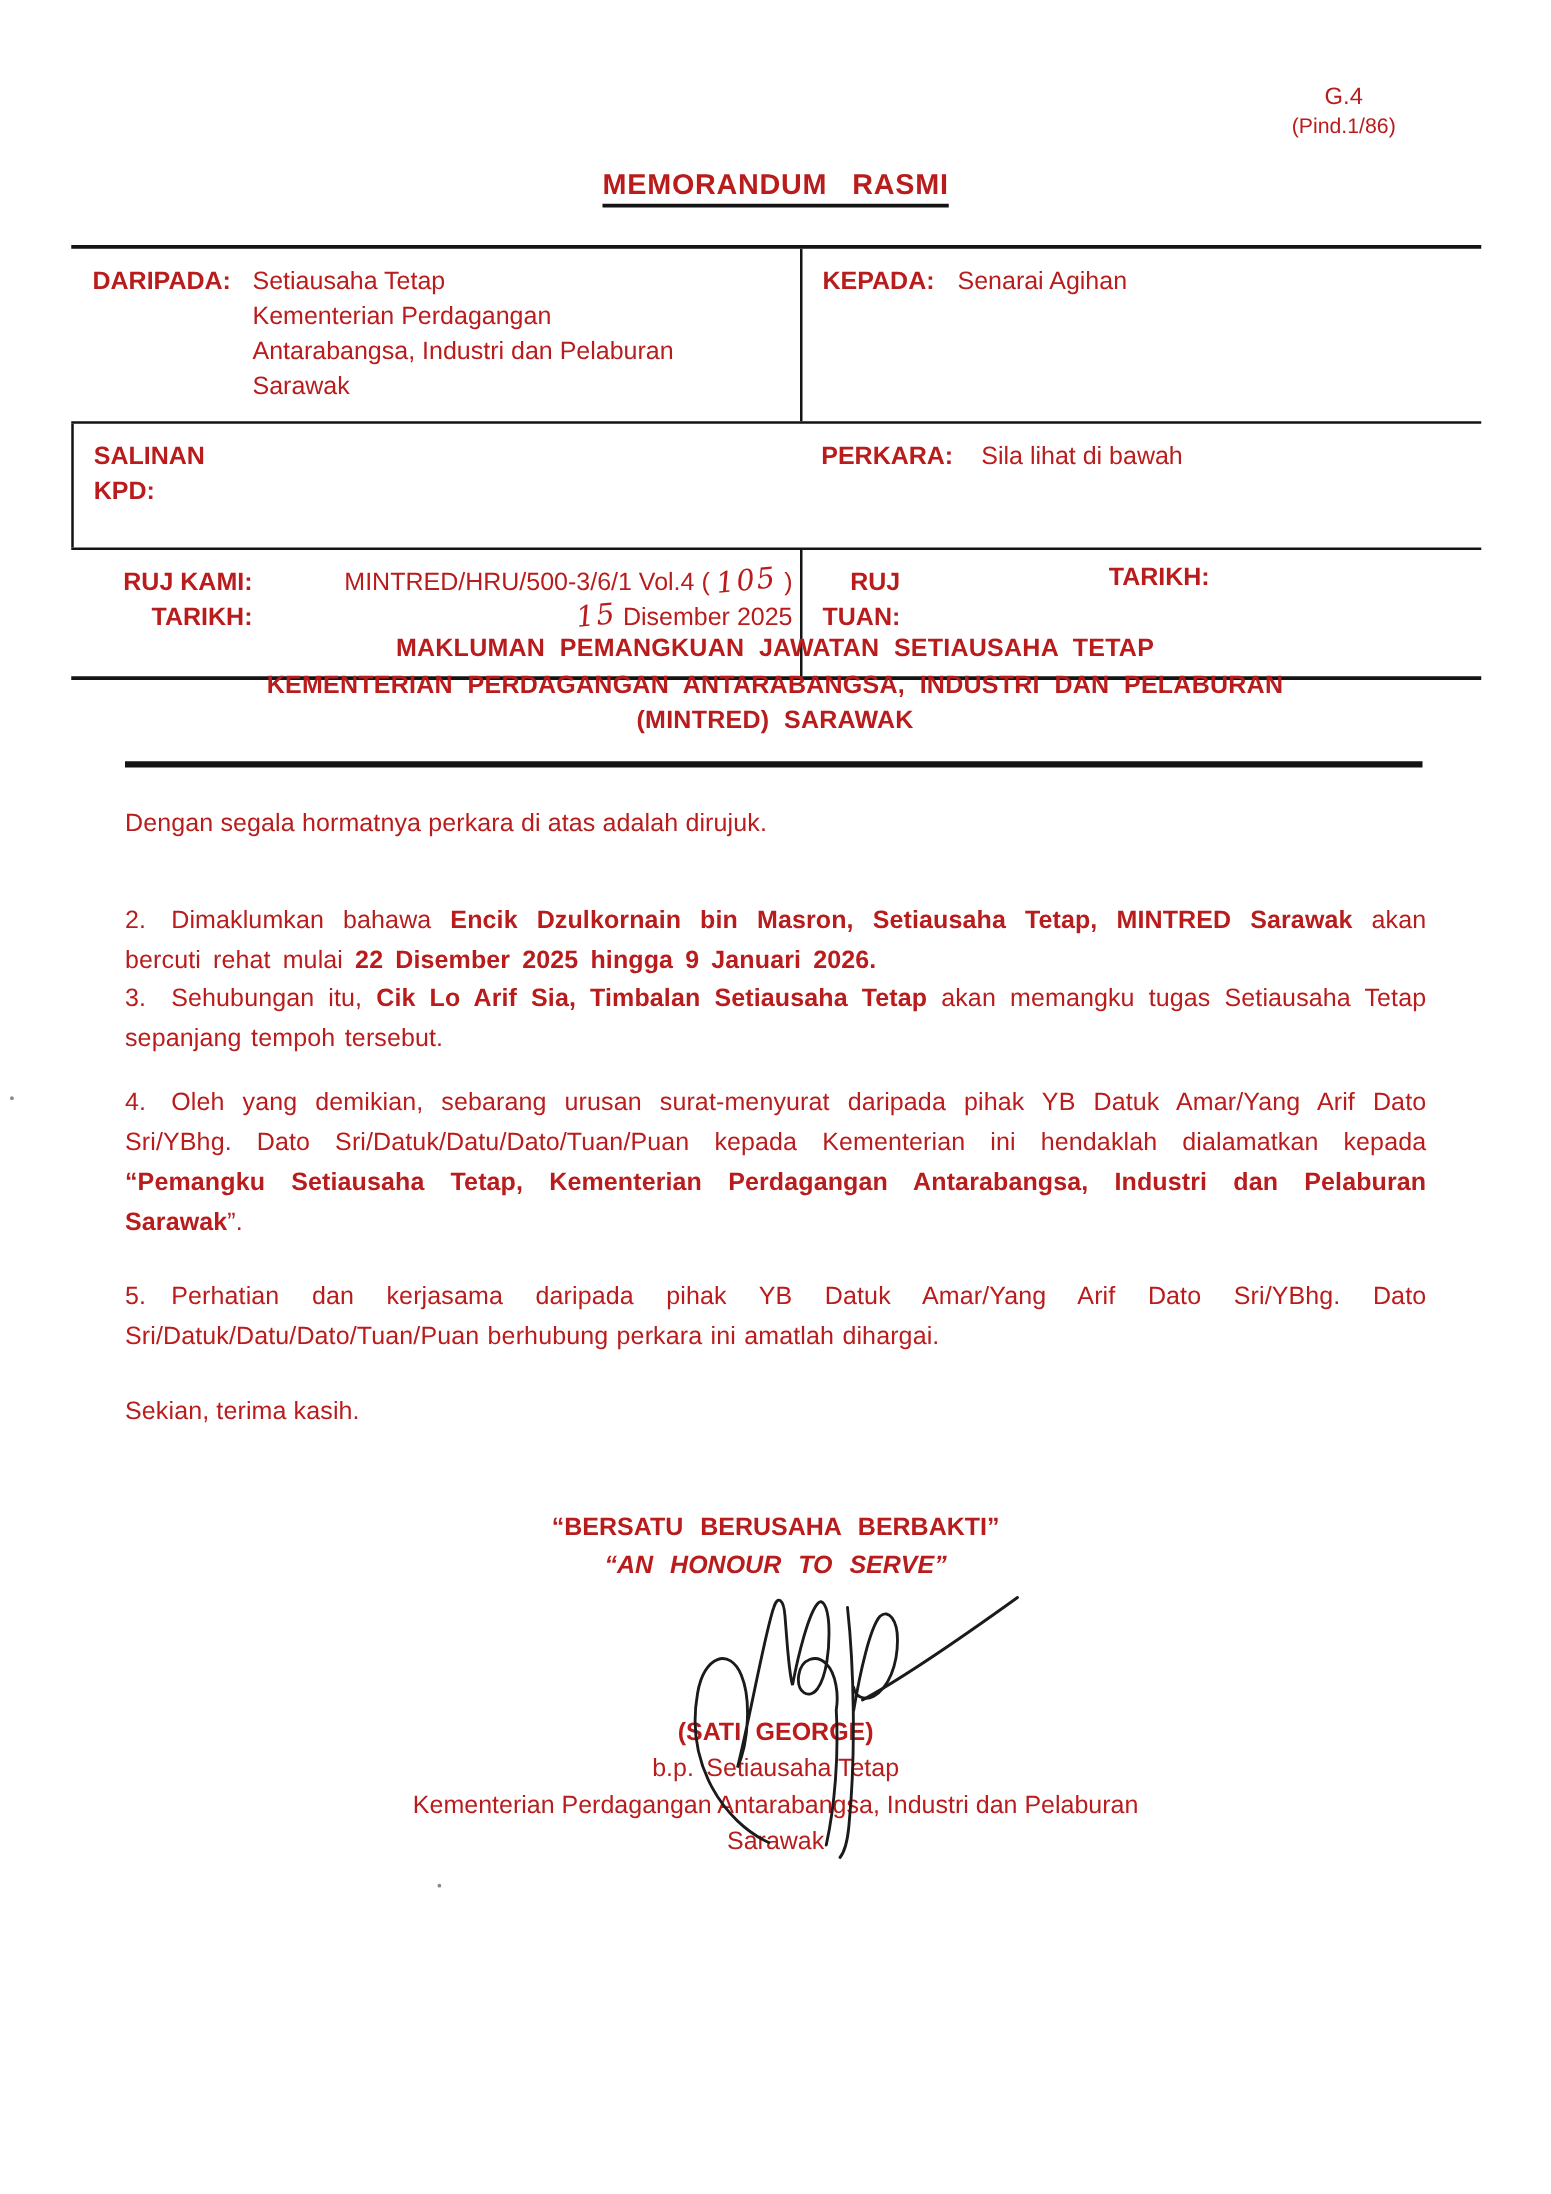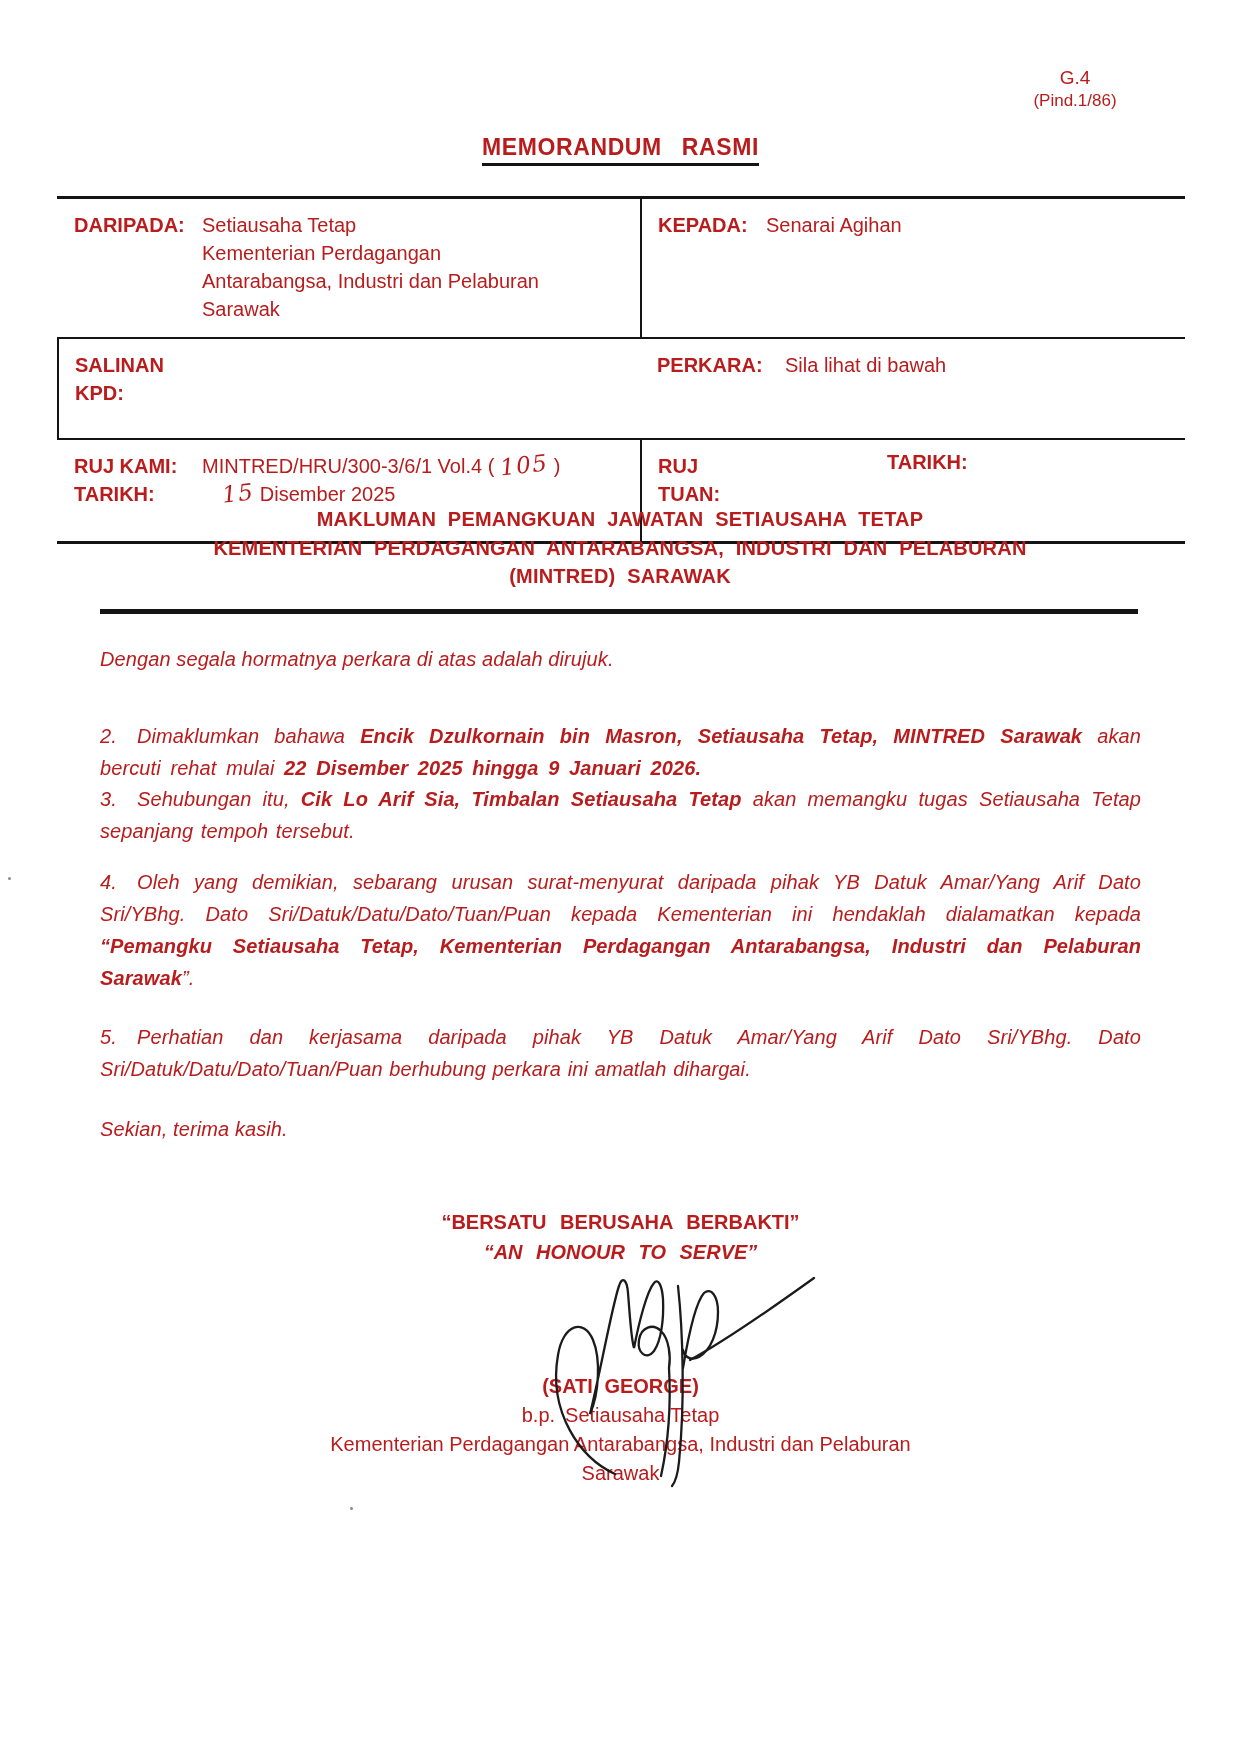--- a/index.html
+++ b/index.html
@@ -21,39 +21,39 @@
     display:inline-block;font-size:23px;font-weight:700;letter-spacing:.6px;
     word-spacing:13px;border-bottom:3px solid #141414;padding-bottom:2px;
   }
 
   
   .memo-table{left:57px;top:196px;width:1128px;border-top:3px solid #141414;border-bottom:3px solid #141414;font-size:20px;line-height:28px;}
   .t-row{display:grid;grid-template-columns:583px 1fr;}
   .t-row + .t-row{border-top:2px solid #141414;}
   .cell{padding:12px 6px 6px 17px;display:flex;align-items:flex-start;}
   .cell.right{border-left:2px solid #141414;padding-left:16px;position:relative;}
-  .r1{min-height:120px;} .r2{min-height:81px;} .r3{min-height:83px;}
+  .r1{min-height:120px;} .r2{min-height:81px;} .r3{min-height:83px;text-align:right;}
   .lbl{font-weight:700;flex:0 0 128px;}
   .cell.right .lbl{flex:0 0 108px;}
   .val{flex:1 1 auto;}
   .stack{display:flex;flex-direction:column;width:100%;}
   .line-pair{display:flex;}
   .hand{
     font-family:"DejaVu Serif",serif;font-style:italic;font-size:23px;line-height:20px;
     display:inline-block;transform:rotate(-6deg);letter-spacing:1.5px;
   }
   .tarikh-right{position:absolute;left:245px;top:8px;font-weight:700;}
   .day-indent{padding-left:20px;}
 
   
   .subject{left:100px;top:505px;width:1040px;text-align:center;font-weight:700;font-size:20px;line-height:28.5px;word-spacing:6px;letter-spacing:.2px;}
   .subject-rule{left:100px;top:609px;width:1038px;height:5px;background:#141414;}
 
   
-  .para{left:100px;width:1041px;font-size:20px;line-height:32px;text-align:justify;letter-spacing:.1px;font-style:italic;}
+  .para{left:100px;width:1041px;font-size:20px;line-height:32px;text-align:justify;letter-spacing:.1px;}
   .p1{top:643px;text-align:left;}
   .p2{top:720px;word-spacing:4px;}
   .p3{top:783px;word-spacing:2px;}
   .p4{top:866px;word-spacing:3px;}
   .p5{top:1021px;word-spacing:1px;}
   .closing{top:1113px;text-align:left;}
 
   
   .motto{left:0;top:1207px;width:100%;text-align:center;font-size:20px;font-weight:700;line-height:30px;word-spacing:8px;}
   .motto .en{font-style:italic;}
@@ -109,21 +109,21 @@
         <span class="lbl">PERKARA:</span>
         <span class="val">Sila lihat di bawah</span>
       </div>
     </div>
 
     <div class="t-row">
       <div class="cell r3">
         <span class="stack">
           <span class="line-pair">
             <span class="lbl">RUJ KAMI:</span>
-            <span class="val"><span>MINTRED/HRU/300-3/6/1 Vol.4 (</span>&nbsp;<span class="hand">105</span>&nbsp;<span>)</span></span>
+            <span class="val"><span>MINTRED/HRU/500-3/6/1 Vol.4 (</span>&nbsp;<span class="hand">105</span>&nbsp;<span>)</span></span>
           </span>
           <span class="line-pair">
             <span class="lbl">TARIKH:</span>
             <span class="val day-indent"><span class="hand">15</span> <span>Disember 2025</span></span>
           </span>
         </span>
       </div>
       <div class="cell right r3">
         <span class="stack" style="width:auto;">
           <span class="lbl" style="flex:none;">RUJ</span>

